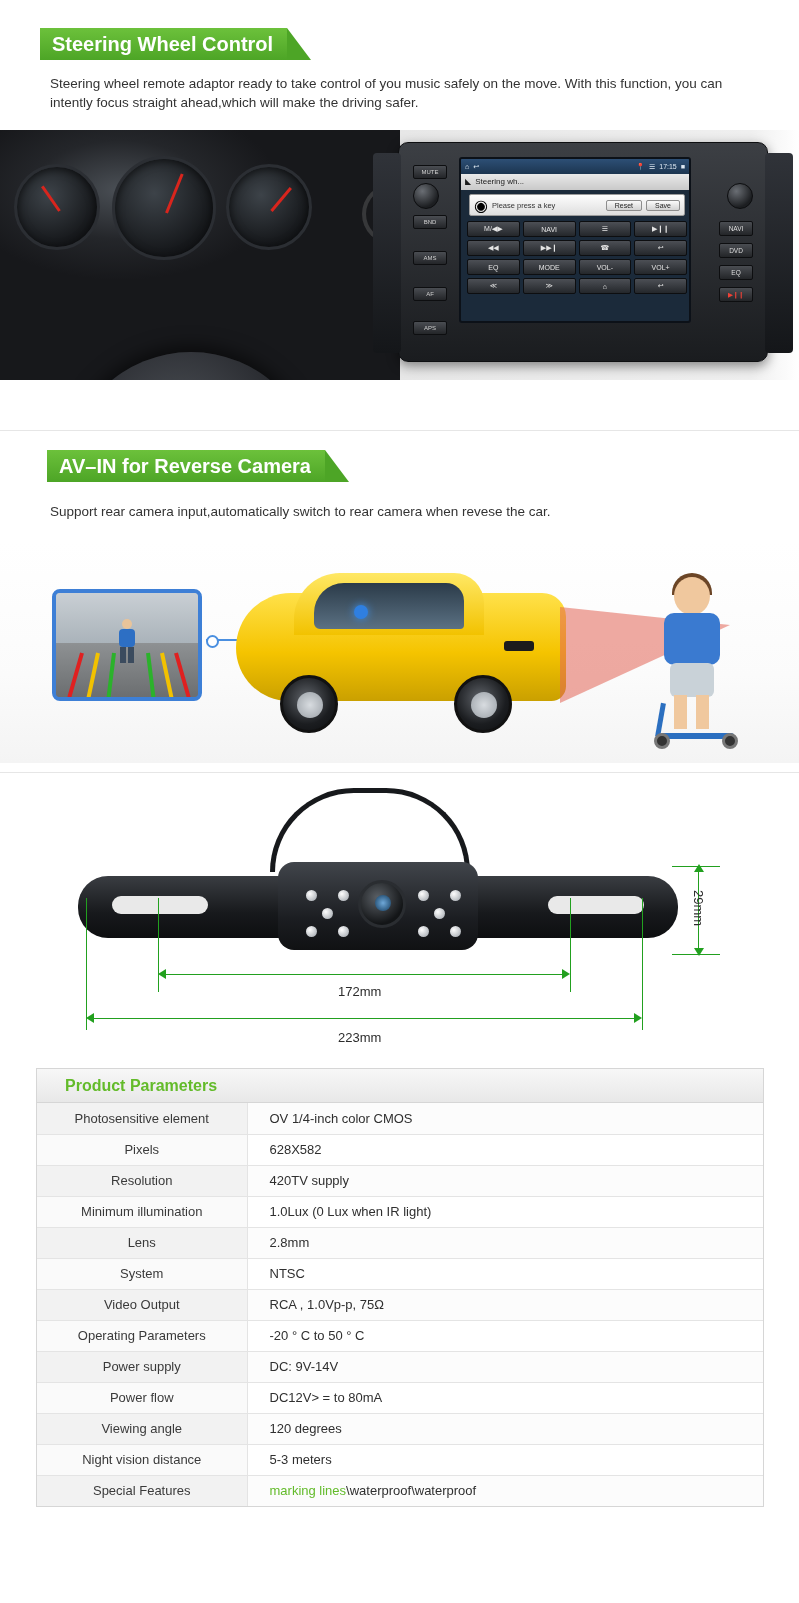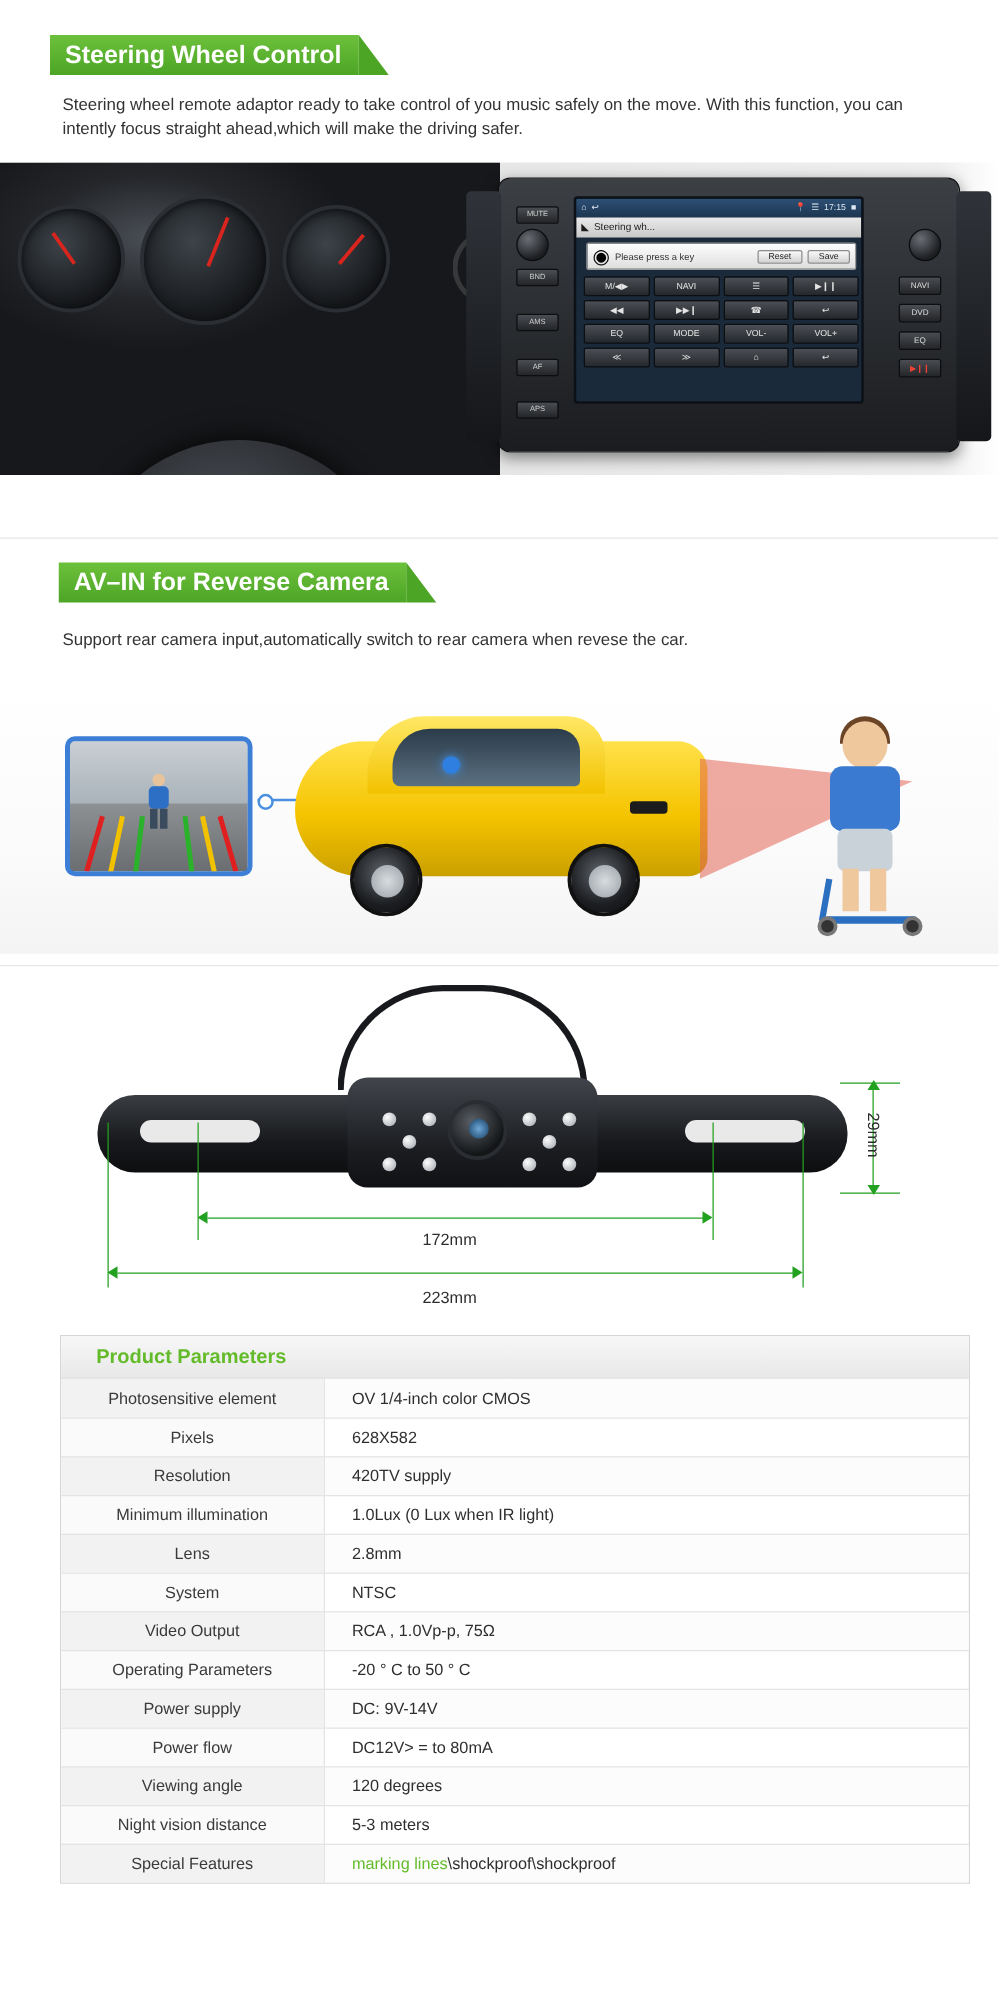--- a/index.html
+++ b/index.html
@@ -315,21 +315,21 @@
   .arrow-l, .arrow-r {
     position: absolute; width: 0; height: 0; border-style: solid;
   }
   .arrow-l { border-width: 5px 8px 5px 0; border-color: transparent #22a01f transparent transparent; }
   .arrow-r { border-width: 5px 0 5px 8px; border-color: transparent transparent transparent #22a01f; }
   .arrow-u { border-width: 0 5px 8px 5px; border-color: transparent transparent #22a01f transparent; position:absolute; width:0;height:0;border-style:solid;}
   .arrow-d { border-width: 8px 5px 0 5px; border-color: #22a01f transparent transparent transparent; position:absolute; width:0;height:0;border-style:solid;}
 
   
   #sec-table {
-    position: absolute; left: 48px; top: 1068px; width: 728px;
+    position: absolute; left: 36px; top: 1068px; width: 728px;
     border: 1px solid #d6d6d6;
     background: #ffffff;
   }
   .tbl-head {
     height: 34px;
     background: linear-gradient(180deg,#f7f7f7 0%,#e8e8e8 100%);
     border-bottom: 1px solid #d6d6d6;
     display: flex; align-items: center;
   }
   .tbl-head .title {
@@ -601,19 +601,19 @@
         <tr>
           <td class="k">Viewing angle</td>
           <td class="v">120 degrees</td>
         </tr>
         <tr>
           <td class="k">Night vision distance</td>
           <td class="v">5-3 meters</td>
         </tr>
         <tr>
           <td class="k">Special Features</td>
-          <td class="v"><span class="hl">marking lines</span><span>\shockproof\shockproof</span></td>
+          <td class="v"><span class="hl">marking lines</span><span>\waterproof\waterproof</span></td>
         </tr>
       </tbody>
     </table>
   </div>
 
 </div>
 
 </body></html>

